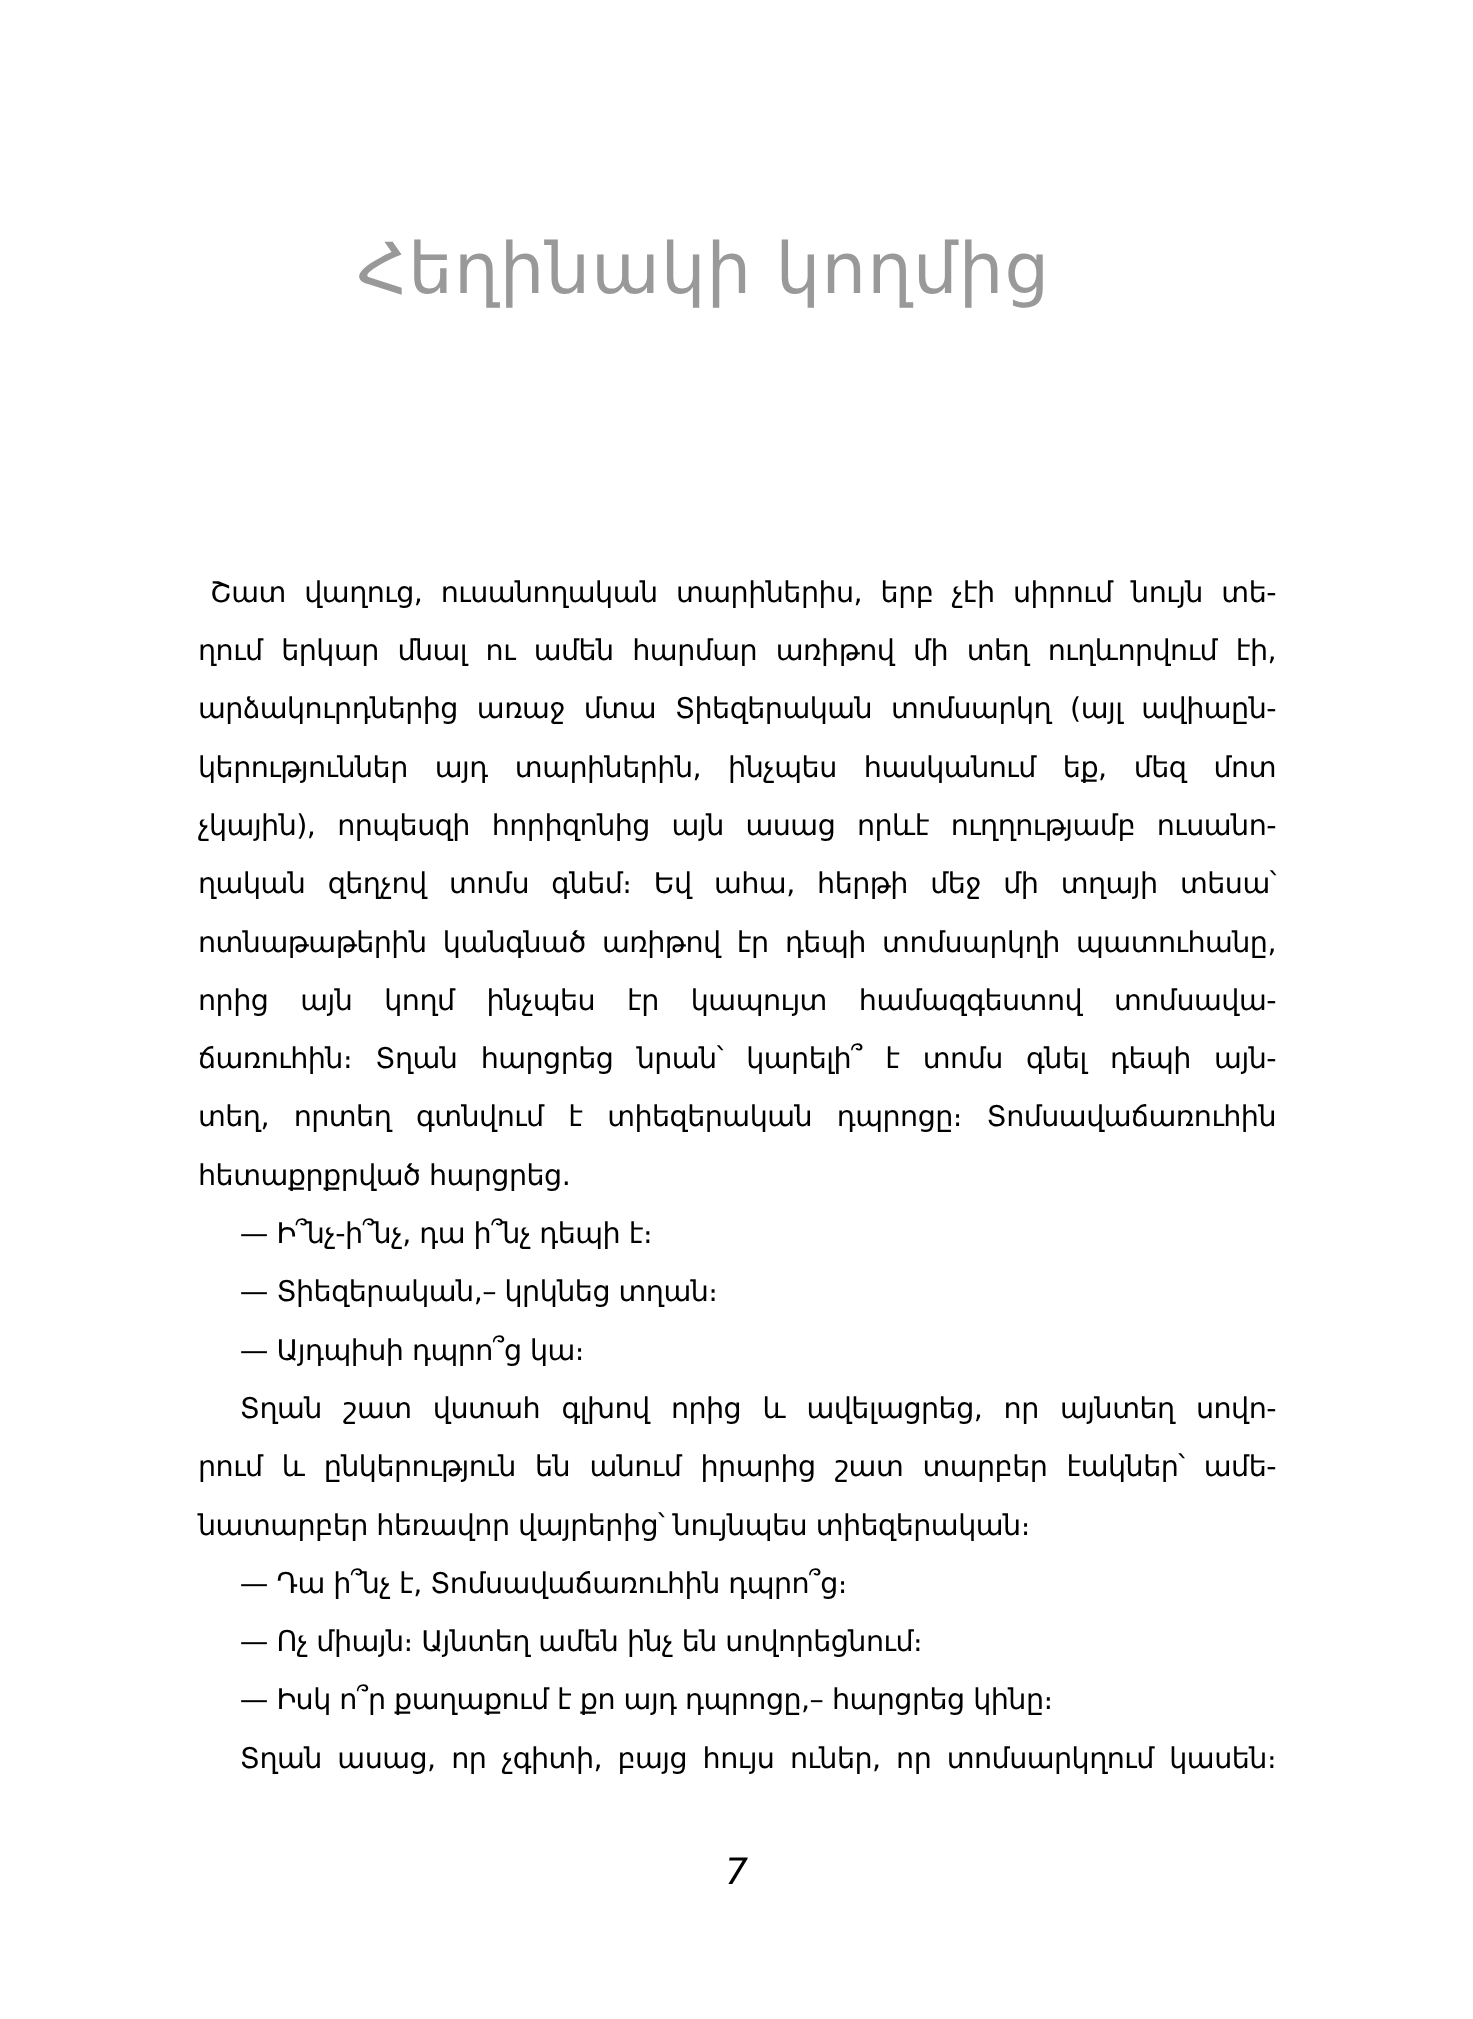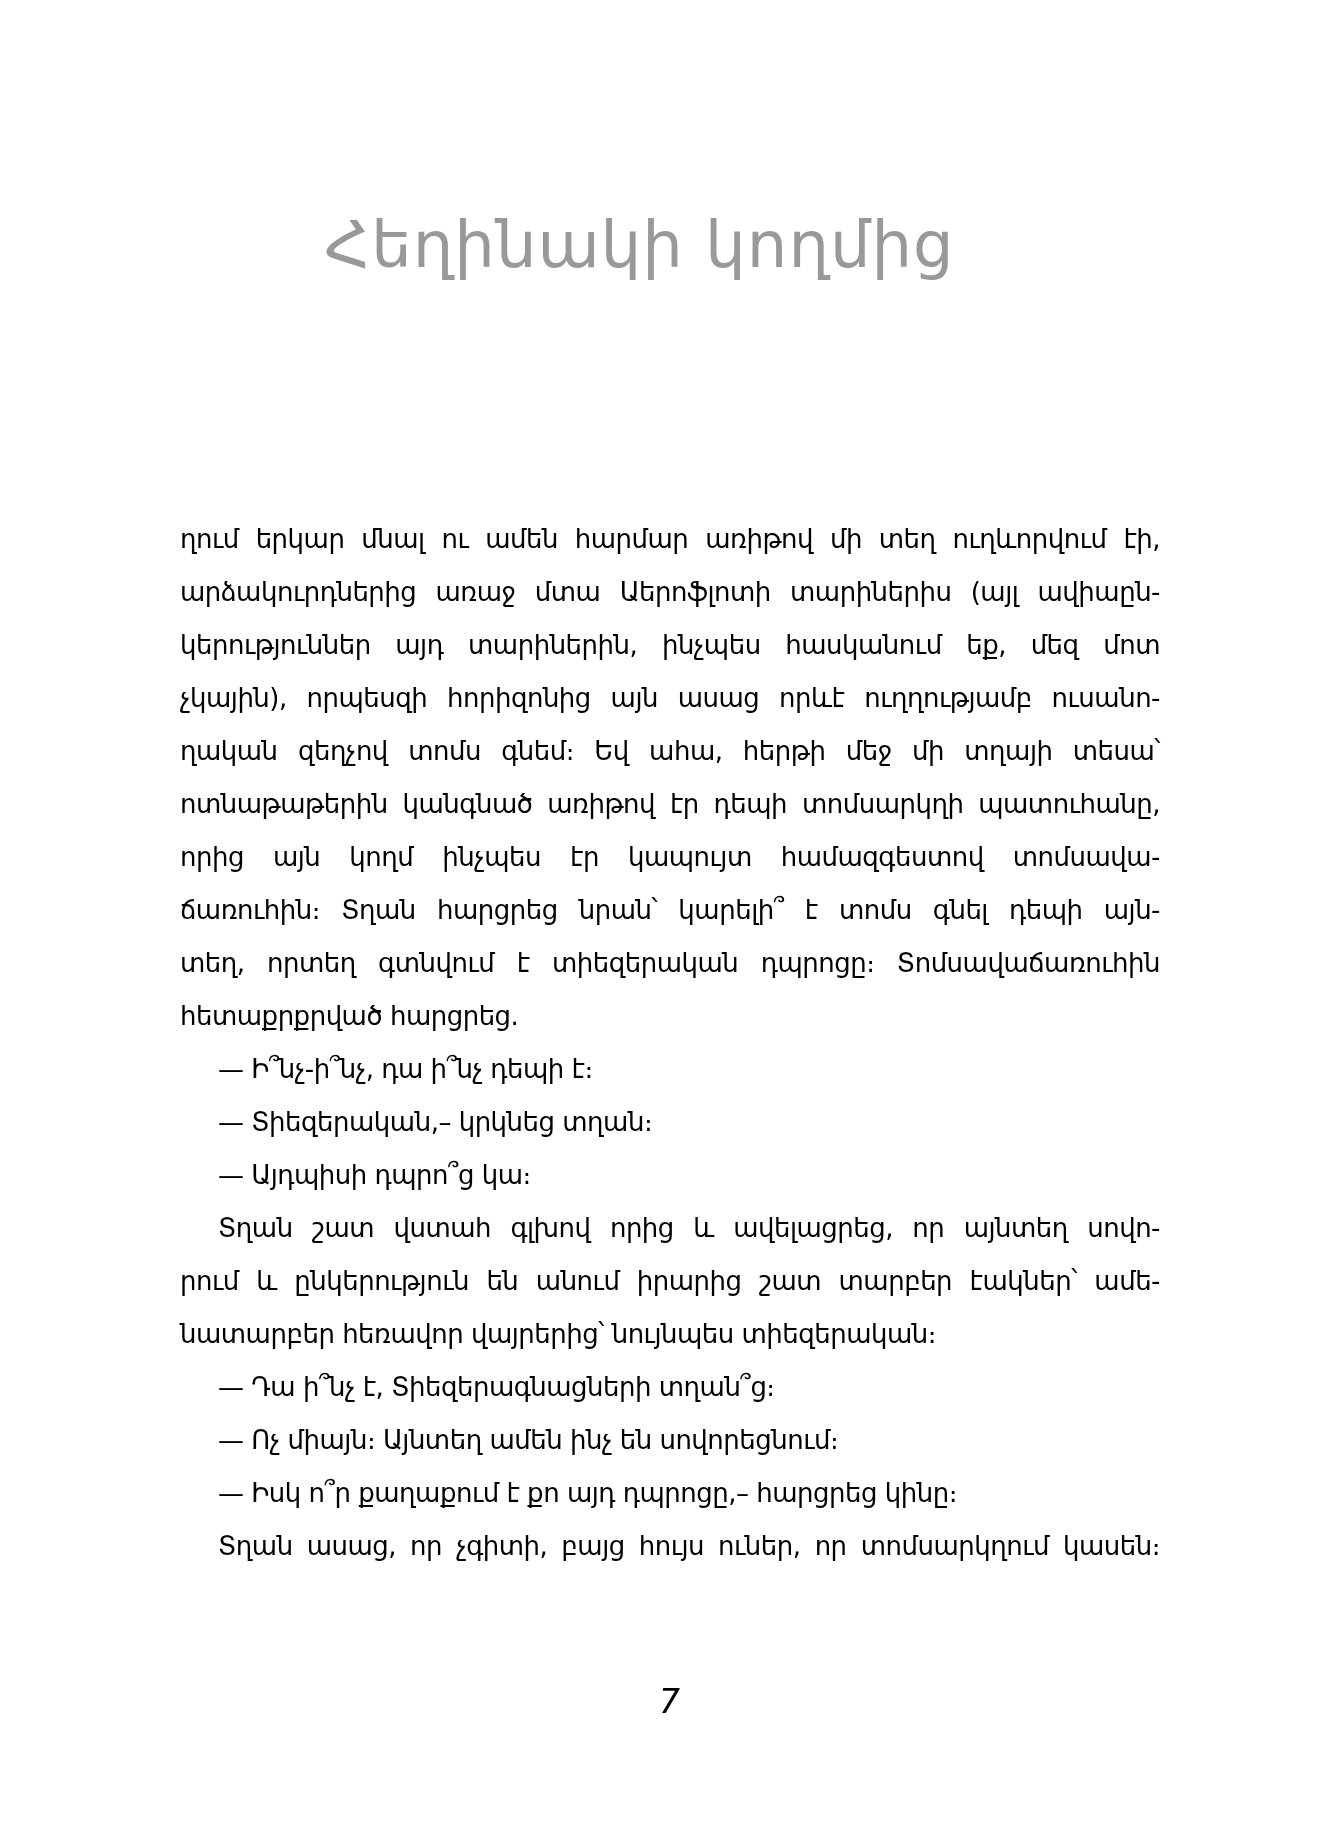--- a/index.html
+++ b/index.html
@@ -69,40 +69,41 @@
 </style>
 </head>
 <body>
 
 <div class="page">
 
   <h1 class="title">Հեղինակի կողմից</h1>
 
   <div class="body-text">
 
+    <div class="line fill ind-s">Շատ վաղուց, ուսանողական տարիներիս, երբ չէի սիրում նույն տե-</div>
     <div class="line fill">ղում երկար մնալ ու ամեն հարմար առիթով մի տեղ ուղևորվում էի,</div>
-    <div class="line fill">արձակուրդներից առաջ մտա Աերոֆլոտի տարիներիս (այլ ավիաըն-</div>
+    <div class="line fill">արձակուրդներից առաջ մտա Տիեզերական տոմսարկղ (այլ ավիաըն-</div>
     <div class="line fill">կերություններ այդ տարիներին, ինչպես հասկանում եք, մեզ մոտ</div>
     <div class="line fill">չկային), որպեսզի հորիզոնից այն ասաց որևէ ուղղությամբ ուսանո-</div>
     <div class="line fill">ղական զեղչով տոմս գնեմ։ Եվ ահա, հերթի մեջ մի տղայի տեսա՝</div>
     <div class="line fill">ոտնաթաթերին կանգնած առիթով էր դեպի տոմսարկղի պատուհանը,</div>
     <div class="line fill">որից այն կողմ ինչպես էր կապույտ համազգեստով տոմսավա-</div>
     <div class="line fill">ճառուհին։ Տղան հարցրեց նրան՝ կարելի՞ է տոմս գնել դեպի այն-</div>
     <div class="line fill">տեղ, որտեղ գտնվում է տիեզերական դպրոցը։ Տոմսավաճառուհին</div>
     <div class="line short">հետաքրքրված հարցրեց.</div>
 
     <div class="line short ind-p">— Ի՞նչ-ի՞նչ, դա ի՞նչ դեպի է։</div>
     <div class="line short ind-p">— Տիեզերական,– կրկնեց տղան։</div>
     <div class="line short ind-p">— Այդպիսի դպրո՞ց կա։</div>
 
     <div class="line fill ind-p">Տղան շատ վստահ գլխով որից և ավելացրեց, որ այնտեղ սովո-</div>
     <div class="line fill">րում և ընկերություն են անում իրարից շատ տարբեր էակներ՝ ամե-</div>
     <div class="line short">նատարբեր հեռավոր վայրերից՝ նույնպես տիեզերական։</div>
 
-    <div class="line short ind-p">— Դա ի՞նչ է, Տիեզերագնացների տղան՞ց։</div>
+    <div class="line short ind-p">— Դա ի՞նչ է, Տոմսավաճառուհին դպրո՞ց։</div>
     <div class="line short ind-p">— Ոչ միայն։ Այնտեղ ամեն ինչ են սովորեցնում։</div>
     <div class="line short ind-p">— Իսկ ո՞ր քաղաքում է քո այդ դպրոցը,– հարցրեց կինը։</div>
 
     <div class="line fill ind-p">Տղան ասաց, որ չգիտի, բայց հույս ուներ, որ տոմսարկղում կասեն։</div>
   </div>
 
   <div class="page-number">7</div>
 
 </div>
 

